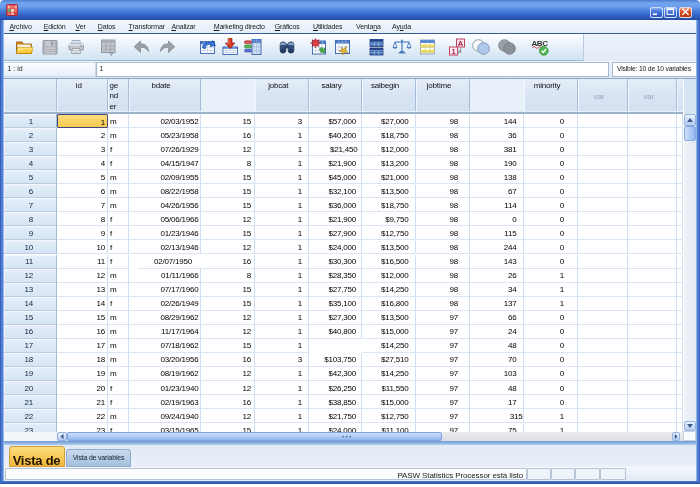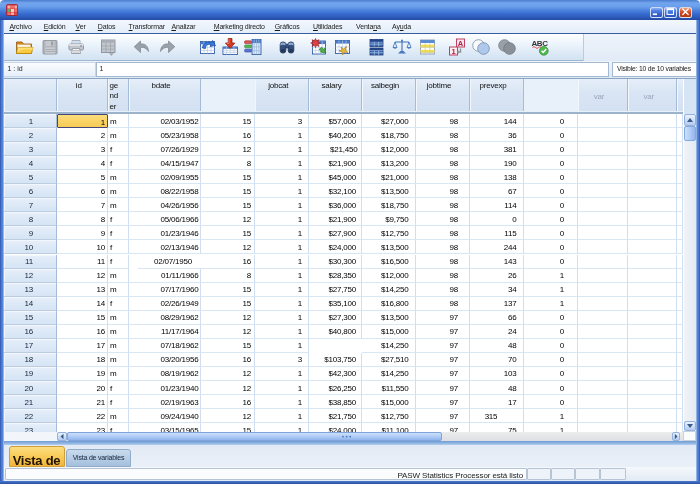--- a/index.html
+++ b/index.html
@@ -232,21 +232,21 @@
 <div style="left:612px;top:61.5px;width:84px;height:15px;background:#fdfdfe;border:1px solid #a4b8d0;border-right:none;"></div>
 <div style="left:613px;top:65.2px;width:82px;height:10px;font-size:6.8px;color:#222;text-align:center;letter-spacing:-0.2px;">Visible: 10 de 10 variables</div>
 <div style="left:4px;top:77.5px;width:692px;height:1px;background:#8aa4c4;"></div>
 <div class="hdrcell" style="left:4px;top:78.5px;width:52.5px;height:32.7px;"></div>
 <div class="hdrcell" style="left:56.5px;top:78.5px;width:51.5px;height:32.7px;">id</div>
 <div class="hdrcell" style="left:128.5px;top:78.5px;width:72.0px;height:32.7px;">bdate</div>
 <div class="hdrcell" style="left:255px;top:78.5px;width:53.5px;height:32.7px;">jobcat</div>
 <div class="hdrcell" style="left:308.5px;top:78.5px;width:53.0px;height:32.7px;">salary</div>
 <div class="hdrcell" style="left:361.5px;top:78.5px;width:54.0px;height:32.7px;">salbegin</div>
 <div class="hdrcell" style="left:415.5px;top:78.5px;width:54.0px;height:32.7px;">jobtime</div>
-<div class="hdrcell" style="left:469.5px;top:78.5px;width:54.0px;height:32.7px;">prevexp</div>
+<div class="hdrcell" style="left:523.5px;top:78.5px;width:54.0px;height:32.7px;">minority</div>
 <div class="hdrcell" style="left:108px;top:78.5px;width:20.5px;height:32.7px;line-height:10.5px;text-align:left;padding-left:1.5px;">ge<br>nd<br>er</div>
 <div class="hdrcell" style="left:577.5px;top:78.5px;width:50.0px;height:32.7px;color:#9aa8bc;padding-top:13px;">var</div>
 <div class="hdrcell" style="left:627.5px;top:78.5px;width:49.5px;height:32.7px;color:#9aa8bc;padding-top:13px;">var</div>
 <div class="hdrcell" style="left:677px;top:78.5px;width:5.5px;height:32.7px;"></div>
 <div style="left:4px;top:112.2px;width:678.5px;height:1.8px;background:#9db2cb;"></div>
 <div style="left:4px;top:114px;width:678.5px;height:317.5px;background:#fff;overflow:hidden;" id="rows">
 <div class="rowhdr" style="left:0px;top:0.0px;width:52.5px;height:14.05px;">1</div>
 <div class="dcell" style="left:52.5px;top:0.0px;width:51.5px;height:14.05px;padding-right:2px;background:linear-gradient(180deg,#fbdc7c 0%,#f9d469 45%,#f6cb55 100%);border:1.3px solid #45467e;border-radius:1px;">1</div>
 <div class="dcell dl" style="left:104px;top:0.0px;width:20.5px;height:14.05px;">m</div>
 <div class="dcell" style="left:124.5px;top:0.0px;width:72.0px;height:14.05px;padding-right:1px;">02/03/1952</div>
@@ -542,21 +542,21 @@
 <div class="dcell" style="left:673px;top:281.0px;width:5.5px;height:14.05px;"></div>
 <div class="rowhdr" style="left:0px;top:295.05px;width:52.5px;height:14.05px;">22</div>
 <div class="dcell" style="left:52.5px;top:295.05px;width:51.5px;height:14.05px;padding-right:2px;">22</div>
 <div class="dcell dl" style="left:104px;top:295.05px;width:20.5px;height:14.05px;">m</div>
 <div class="dcell" style="left:124.5px;top:295.05px;width:72.0px;height:14.05px;padding-right:1px;">09/24/1940</div>
 <div class="dcell" style="left:196.5px;top:295.05px;width:54.5px;height:14.05px;padding-right:3px;">12</div>
 <div class="dcell" style="left:251px;top:295.05px;width:53.5px;height:14.05px;padding-right:5.5px;">1</div>
 <div class="dcell" style="left:304.5px;top:295.05px;width:53.0px;height:14.05px;padding-right:4.5px;">$21,750</div>
 <div class="dcell" style="left:357.5px;top:295.05px;width:54.0px;height:14.05px;padding-right:6px;">$12,750</div>
 <div class="dcell" style="left:411.5px;top:295.05px;width:54.0px;height:14.05px;padding-right:10.5px;">97</div>
-<div class="dcell" style="left:465.5px;top:295.05px;width:54.0px;height:14.05px;padding-right:10px;text-align:center;">315</div>
+<div class="dcell" style="left:465.5px;top:295.05px;width:54.0px;height:14.05px;padding-right:0;">315</div>
 <div class="dcell" style="left:519.5px;top:295.05px;width:54.0px;height:14.05px;padding-right:12.5px;">1</div>
 <div class="dcell" style="left:573.5px;top:295.05px;width:50.0px;height:14.05px;"></div>
 <div class="dcell" style="left:623.5px;top:295.05px;width:49.5px;height:14.05px;"></div>
 <div class="dcell" style="left:673px;top:295.05px;width:5.5px;height:14.05px;"></div>
 <div class="rowhdr" style="left:0px;top:309.1px;width:52.5px;height:14.05px;">23</div>
 <div class="dcell" style="left:52.5px;top:309.1px;width:51.5px;height:14.05px;padding-right:2px;">23</div>
 <div class="dcell dl" style="left:104px;top:309.1px;width:20.5px;height:14.05px;">f</div>
 <div class="dcell" style="left:124.5px;top:309.1px;width:72.0px;height:14.05px;padding-right:1px;">03/15/1965</div>
 <div class="dcell" style="left:196.5px;top:309.1px;width:54.5px;height:14.05px;padding-right:3px;">15</div>
 <div class="dcell" style="left:251px;top:309.1px;width:53.5px;height:14.05px;padding-right:5.5px;">1</div>

